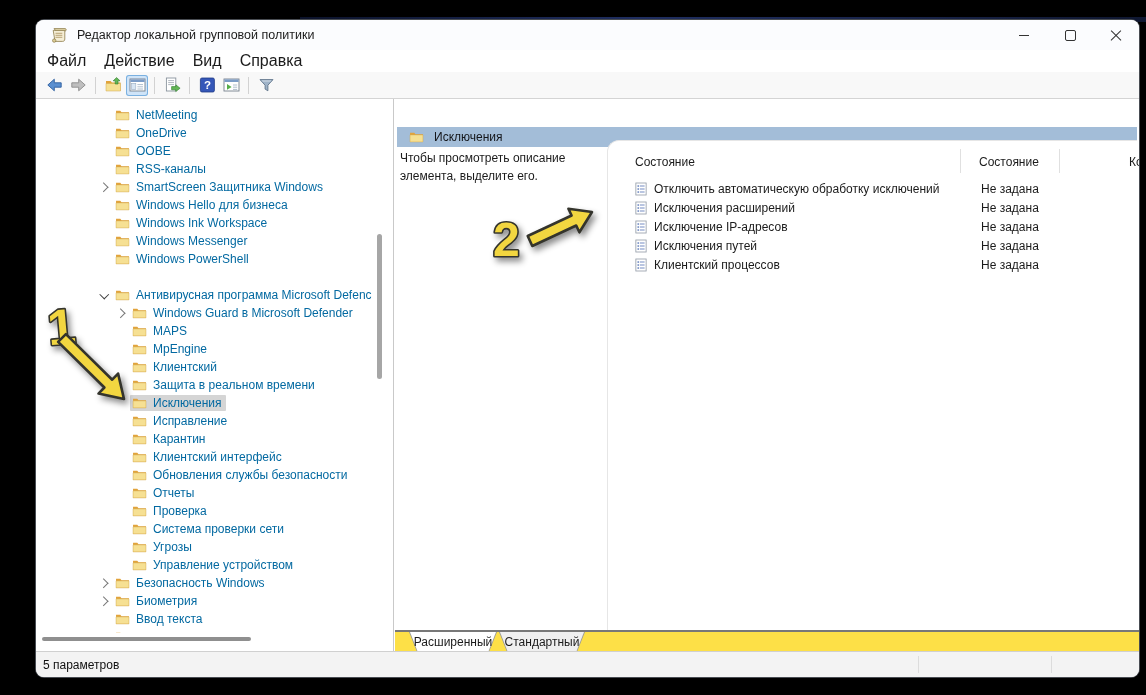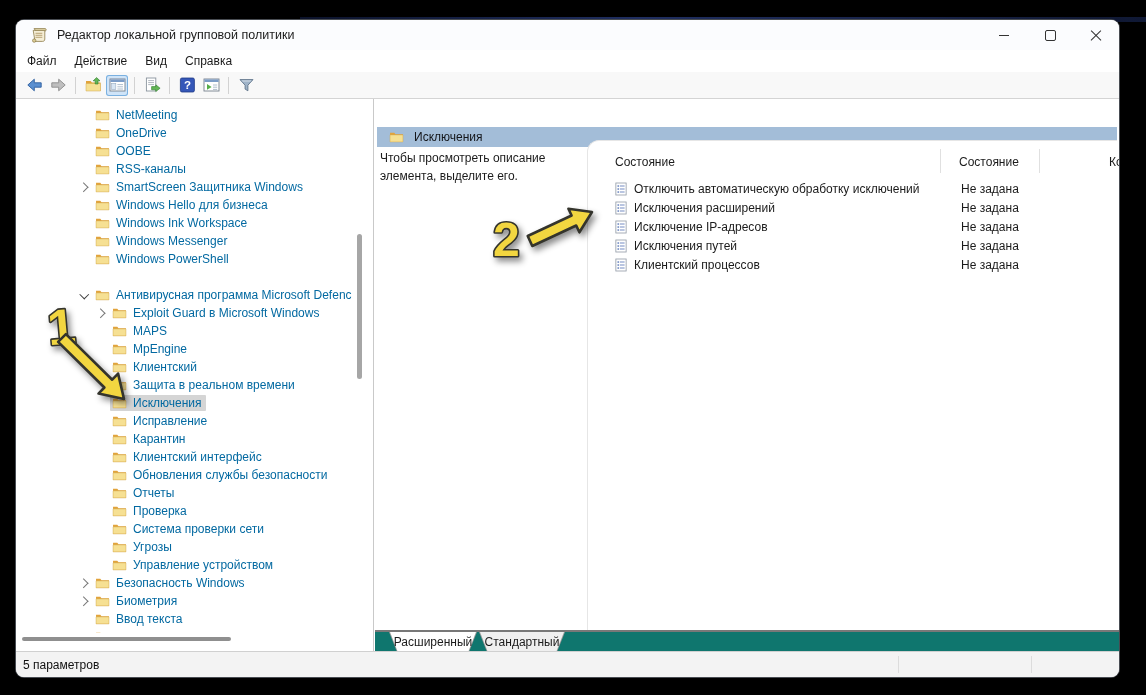--- a/index.html
+++ b/index.html
@@ -1,35 +1,35 @@
 <!DOCTYPE html>
 <html><head>
 <meta charset="utf-8">
 <style>
   html,body{margin:0;padding:0;}
   body{width:1146px;height:695px;background:#000;position:relative;overflow:hidden;
        font-family:"Liberation Sans",sans-serif;-webkit-font-smoothing:antialiased;}
   .desk-strip{position:absolute;left:300px;top:17px;right:0;height:5px;
        background:linear-gradient(90deg,#0d1530,#24356e 40%,#1b2750 75%,#101935);}
   
-  .win{position:absolute;left:16px;top:20px;width:1103px;height:657px;background:#fff;
+  .win{position:absolute;left:36px;top:20px;width:1103px;height:657px;background:#fff;
        border-radius:8px;overflow:hidden;box-shadow:0 0 0 1px #484c52, 0 6px 22px rgba(0,0,0,.55);}
   .titlebar{position:absolute;left:0;top:0;right:0;height:30px;background:#fbfcfe;display:flex;align-items:center;}
   .title-ic{width:18px;height:16px;margin:0 9px 0 14px;flex:0 0 auto;}
   .title-txt{font-size:12.5px;color:#1b1b1b;}
   .caption-btns{position:absolute;right:0;top:0;height:30px;display:flex;}
   .cbtn{width:46px;height:30px;display:flex;align-items:center;justify-content:center;}
   .glyph-min{width:10px;border-top:1px solid #333;}
   .glyph-max{width:9px;height:9px;border:1.1px solid #333;border-radius:2px;}
   .glyph-close{position:relative;width:12px;height:12px;}
   .glyph-close::before,.glyph-close::after{content:"";position:absolute;left:-1px;top:5.5px;width:14px;height:1.2px;background:#333;}
   .glyph-close::before{transform:rotate(45deg);} .glyph-close::after{transform:rotate(-45deg);}
   
   .menubar{position:absolute;left:0;top:30px;right:0;height:22px;background:#fff;
-       display:flex;align-items:center;padding-left:2px;font-size:12px;color:#1b1b1b;border-bottom:1px solid #ececec;}
+       display:flex;align-items:center;padding-left:2px;font-size:16px;color:#1b1b1b;border-bottom:1px solid #ececec;}
   .menubar span{padding:0 9px;}
   .toolbar{position:absolute;left:0;top:52px;right:0;height:26px;background:#f8f8f8;
        border-bottom:1px solid #d4d4d4;display:flex;align-items:center;padding-left:6px;}
   .tbtn{width:22px;height:21px;display:flex;align-items:center;justify-content:center;border-radius:3px;margin:0 1px;}
   .tbtn svg{width:17px;height:16px;}
   .tbtn.active{background:#cfe4f8;box-shadow:0 0 0 1px #7ab0e0 inset;}
   .tsep{width:1px;height:17px;background:#d2d2d2;margin:0 5px;}
   
   .treepane{position:absolute;left:0;top:79px;width:357px;bottom:25px;background:#fff;}
   .divider{position:absolute;left:357px;top:79px;width:1px;bottom:25px;background:#c9c9c9;}
@@ -57,21 +57,21 @@
   .col-h{position:absolute;top:14px;font-size:12px;color:#1b1b1b;}
   .colsep{position:absolute;top:8px;width:1px;height:24px;background:#e0e0e0;}
   .lrows{position:absolute;left:0;top:38px;right:0;}
   .lrow{position:relative;height:19px;display:flex;align-items:center;font-size:12px;color:#1b1b1b;}
   .docic{width:12px;height:14px;position:absolute;left:27px;top:2.5px;}
   .lname{position:absolute;left:46px;white-space:nowrap;}
   .lstate{position:absolute;left:373px;white-space:nowrap;}
   .list-hsb{position:absolute;left:310px;top:519px;right:6px;height:4px;background:#cdcdcd;border-radius:2px;}
   .rp-bottomline{position:absolute;left:1px;right:0;bottom:20px;height:2px;background:#787878;}
   
-  .tabstrip{position:absolute;left:1px;right:0;bottom:0;height:20px;background:#0f766e;margin-top:48px;}
+  .tabstrip{position:absolute;left:1px;right:0;bottom:0;height:20px;background:#fde047;margin-top:48px;}
   .tab{position:absolute;top:0;height:20px;}
   .tab .shp{position:absolute;inset:0;clip-path:polygon(0 0,100% 0,calc(100% - 8px) 100%,8px 100%);background:#9a9a9a;}
   .tab .shp-in{position:absolute;left:1px;right:1px;top:0;bottom:1px;
        clip-path:polygon(0 0,100% 0,calc(100% - 7.4px) 100%,7.4px 100%);}
   .tab .lab{position:absolute;inset:0;display:flex;align-items:center;justify-content:center;font-size:12px;color:#1b1b1b;}
   .tab.active .shp-in{background:#fff;}
   .tab.inactive .shp-in{background:#efefef;}
   
   .statusbar{position:absolute;left:0;right:0;bottom:0;height:25px;background:#f3f3f3;
        border-top:1px solid #d0d0d0;display:flex;align-items:center;font-size:12px;color:#111;padding-left:7px;}
@@ -303,21 +303,21 @@
         </div>
         <div class="trow lvl2">
           <span class="chev-slot">
             <i class="chev collapsed"></i>
           </span>
           <span class="hl">
             <svg class="folder" viewBox="0 0 16 13">
               <path d="M1 1.8h4.6l1.3 1.6H15v8.4H1z" fill="#e2a33b"></path>
               <path d="M1 4.2h14v7.6H1z" fill="#f6e093" stroke="#d3ab50" stroke-width=".5"></path>
             </svg>
-            <span class="tlabel">Exploit Guard в Microsoft Windows</span>
+            <span class="tlabel">Windows Guard в Microsoft Defender</span>
           </span>
         </div>
         <div class="trow lvl2">
           <span class="chev-slot"></span>
           <span class="hl">
             <svg class="folder" viewBox="0 0 16 13">
               <path d="M1 1.8h4.6l1.3 1.6H15v8.4H1z" fill="#e2a33b"></path>
               <path d="M1 4.2h14v7.6H1z" fill="#f6e093" stroke="#d3ab50" stroke-width=".5"></path>
             </svg>
             <span class="tlabel">MAPS</span>

